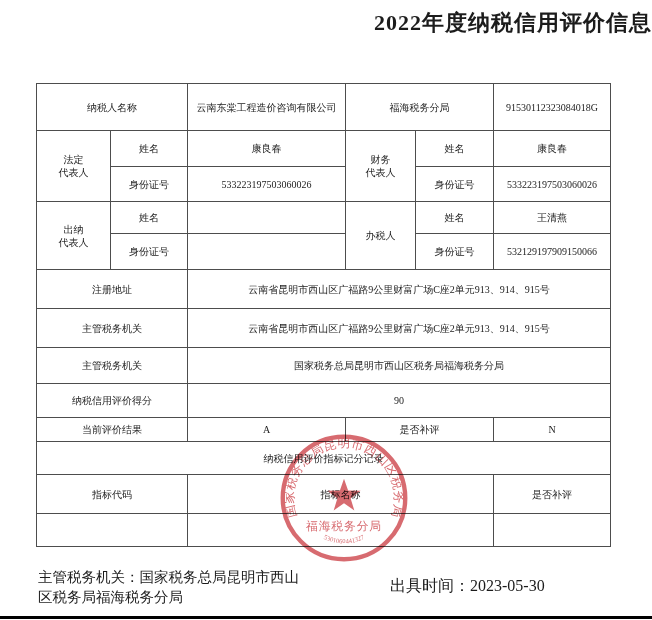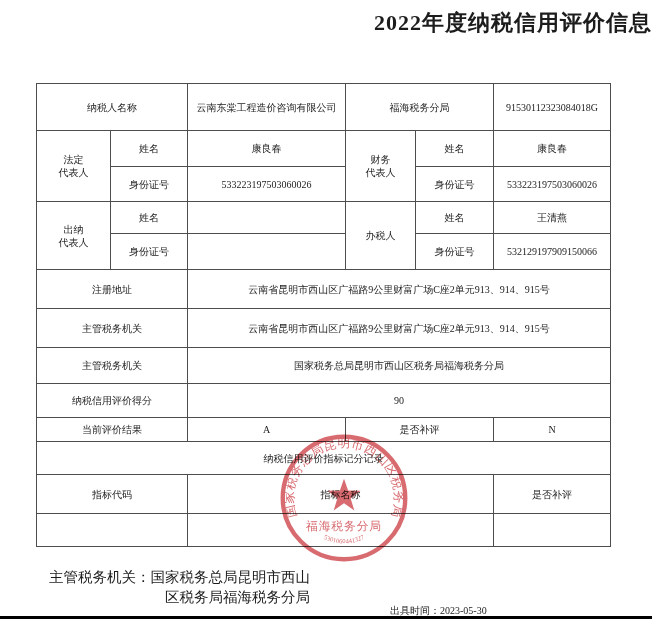--- a/index.html
+++ b/index.html
@@ -23,25 +23,25 @@
   .vlabel{white-space:pre-line;}
   tr.r1{height:47px}tr.r2{height:36px}tr.r3{height:35px}tr.r4{height:32px}
   tr.r5{height:36px}tr.r6{height:39px}tr.r7{height:39px}tr.r8{height:36px}
   tr.r9{height:34px}tr.r10{height:24px}tr.r11{height:33px}tr.r12{height:39px}
   tr.r13{height:33px}
   .seal{
     position:absolute;left:274px;top:428px;width:140px;height:140px;
     opacity:.82;mix-blend-mode:multiply;pointer-events:none;
   }
   .footer-left{
-    position:absolute;left:38px;top:568px;width:272px;text-align:right;
+    position:absolute;left:38px;top:568px;width:272px;text-align:left;
     font-size:14.5px;line-height:1.35;
   }
   .footer-right{
-    position:absolute;left:390px;top:604px;font-size:10px;
+    position:absolute;left:390px;top:576px;font-size:16px;
   }
   .bottom-rule{
     position:absolute;left:0;top:616px;width:652px;height:3px;background:#000;
   }
 </style>
 </head>
 <body>
 
 <div class="doc-title">2022年度纳税信用评价信息</div>
 

